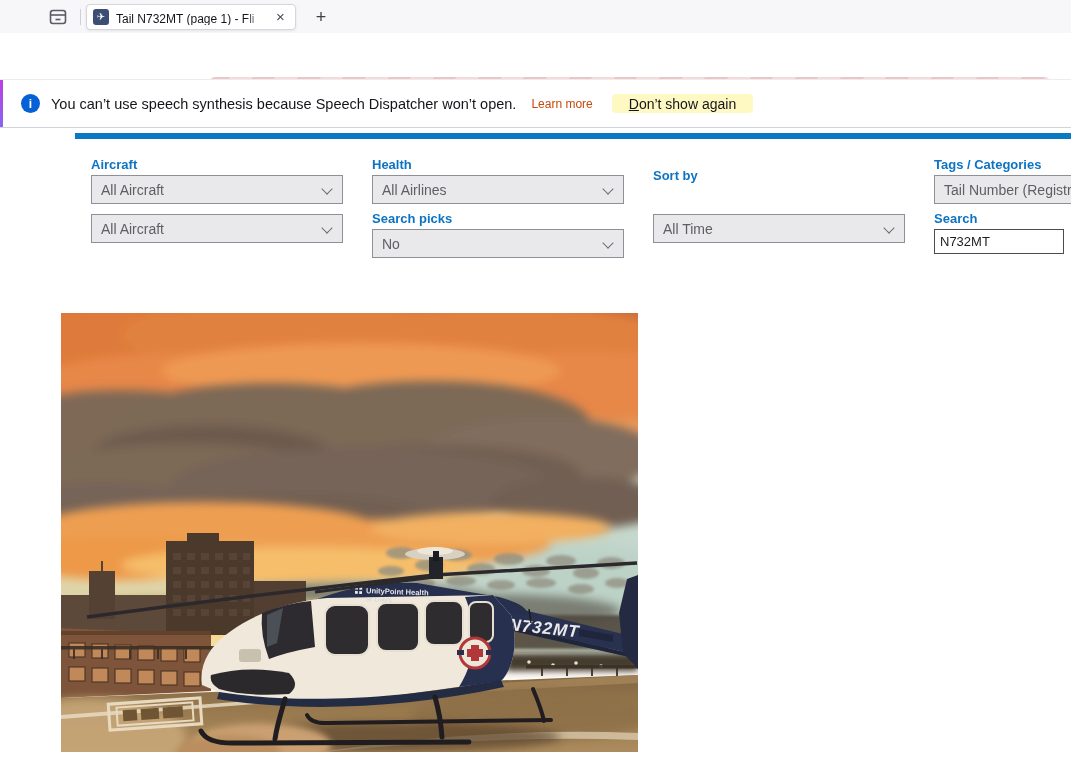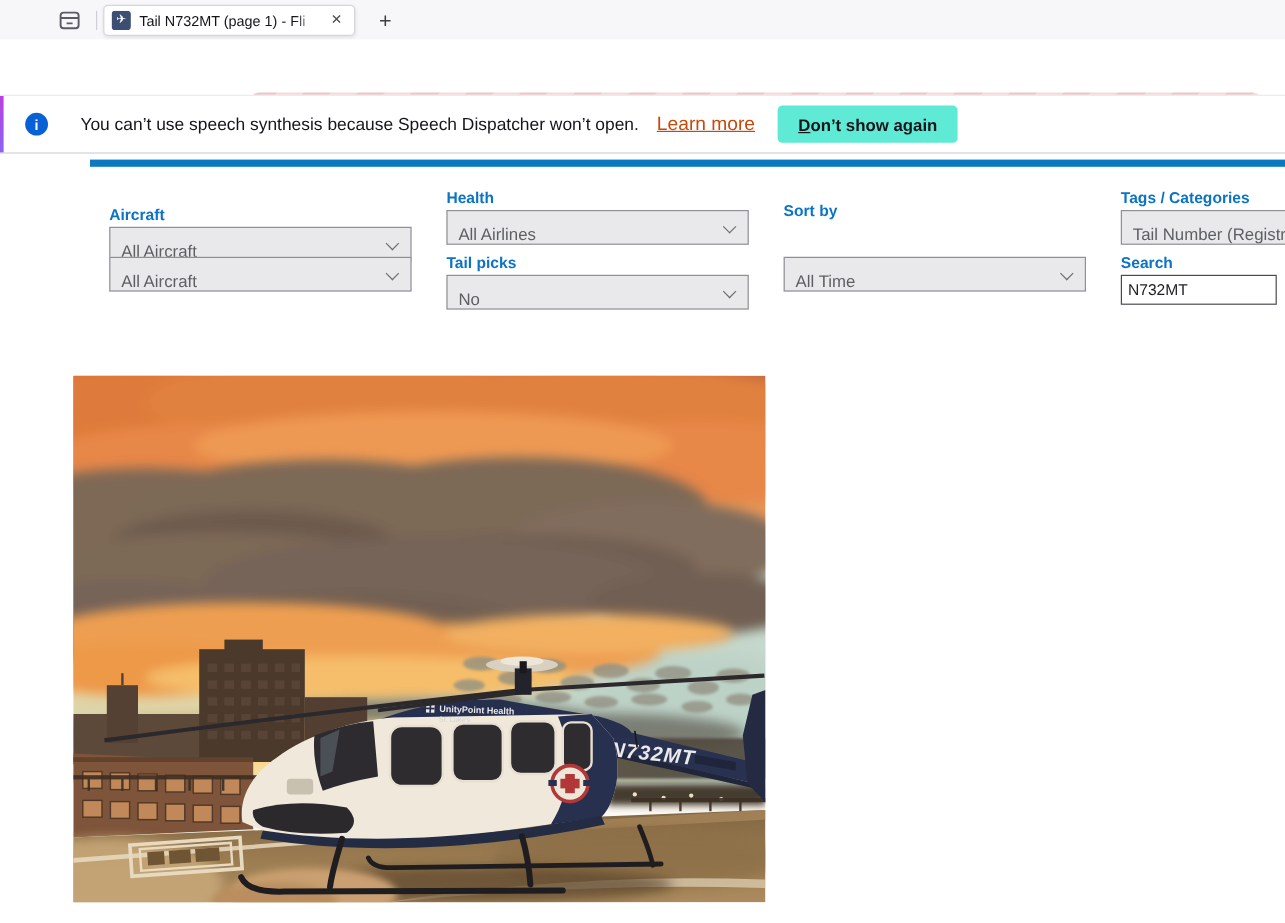--- a/index.html
+++ b/index.html
@@ -24,30 +24,30 @@
             display:flex; align-items:center; box-sizing:border-box; padding:0 10px; }
   .urlicon { display:flex; align-items:center; justify-content:center; width:20px; height:20px; margin-right:7px; flex:0 0 auto; }
   .urltext { font-size:14.5px; white-space:nowrap; margin-left:4px; }
   .urltext .dim { color:#63636c; }
   .urltext .dom { color:#1b1b21; }
   .url-right { margin-left:auto; display:flex; align-items:center; gap:10px; }
 
   .notifbar { position:absolute; top:79px; left:0; right:0; height:49px; background:#fff; border-top:1px solid #ececf0; border-bottom:1px solid #d2d2da; box-sizing:border-box; display:flex; align-items:center; }
   .notif-accent { position:absolute; left:0; top:0; bottom:0; width:3px; background:linear-gradient(180deg,#bc40e0,#8a63f2); }
   .info-icon { margin-left:21px; width:19px; height:19px; border-radius:50%; background:#0561d5; color:#fff; font-size:12px; font-weight:bold; display:flex; align-items:center; justify-content:center; flex:0 0 19px; }
-  .notif-text { margin-left:27px; font-size:14.5px; color:#15141a; }
-  .learn-more { margin-left:15px; font-size:16px; color:#c54a0d; text-decoration:underline; cursor:pointer; }
-  .dismiss-btn { margin-left:19px; background:#5eead4; border:none; border-radius:4px; height:31px; padding:0 17px; font-size:14px; font-weight:700; color:#15141a; font-family:inherit; cursor:pointer; }
+  .notif-text { margin-left:11px; font-size:14.5px; color:#15141a; }
+  .learn-more { margin-left:15px; font-size:12px; color:#c54a0d; cursor:pointer; }
+  .dismiss-btn { margin-left:19px; background:#fef9c3; border:none; border-radius:4px; height:19px; padding:0 17px; font-size:14px; font-weight:400; color:#15141a; font-family:inherit; cursor:pointer; }
   .dismiss-btn .ak { text-decoration:underline; }
 
   
   .blue-bar { position:absolute; left:75px; top:133px; right:0; height:6px; background:#0a79c2; }
   .field { position:absolute; width:252px; }
   .field-label { font-size:13px; font-weight:bold; color:#0d74c4; height:15px; }
-  .select { margin-top:3px; height:29px; box-sizing:border-box; background:#e9e9eb; border:1px solid #8f8f98; display:flex; align-items:flex-end; padding:0 26px 0 9px; font-size:14px; color:#5d5f63; position:relative; cursor:default; white-space:nowrap; overflow:hidden; }
+  .select { margin-top:3px; height:29px; box-sizing:border-box; background:#e9e9eb; border:1px solid #8f8f98; display:flex; align-items:center; padding:0 26px 0 9px; font-size:14px; color:#5d5f63; position:relative; cursor:default; white-space:nowrap; overflow:hidden; }
   .select .chev { position:absolute; right:11px; top:9px; width:7px; height:7px; border-right:1.6px solid #6e6f73; border-bottom:1.6px solid #6e6f73; transform:rotate(45deg); }
   .search-input { margin-top:3px; width:130px; height:25px; box-sizing:border-box; border:1px solid #4a4b50; background:#fff; font-size:13px; color:#1d1d22; padding:0 5px; font-family:inherit; display:block; }
 
   .photo { position:absolute; left:61px; top:313px; width:577px; height:439px; cursor:pointer; overflow:hidden; }
   .photo svg { display:block; }
 </style>
 </head>
 <body>
 
 <div id="page">
@@ -141,21 +141,21 @@
   <div class="notifbar">
     <div class="notif-accent"></div>
     <div class="info-icon">i</div>
     <span class="notif-text">You can’t use speech synthesis because Speech Dispatcher won’t open.</span>
     <a class="learn-more">Learn more</a>
     <button class="dismiss-btn"><span class="ak">D</span><span>on’t show again</span></button>
   </div>
 
   <div class="blue-bar"></div>
 
-  <div class="field" style="left:91px; top:171px">
+  <div class="field" style="left:91px; top:157px">
     <div class="field-label">Aircraft</div>
     <div class="select">
         <span>All Aircraft</span>
         <i class="chev"></i>
       </div>
   </div>
   <div class="field" style="left:372px; top:157px">
     <div class="field-label">Health</div>
     <div class="select">
         <span>All Airlines</span>
@@ -172,21 +172,21 @@
       </div>
   </div>
 
   <div class="field" style="left:91px; top:211px">
     <div class="select">
         <span>All Aircraft</span>
         <i class="chev"></i>
       </div>
   </div>
   <div class="field" style="left:372px; top:211px">
-    <div class="field-label">Tail picks</div>
+    <div class="field-label">Search picks</div>
     <div class="select">
         <span>No</span>
         <i class="chev"></i>
       </div>
   </div>
   <div class="field" style="left:653px; top:211px">
     <div class="select">
         <span>All Time</span>
         <i class="chev"></i>
       </div>

